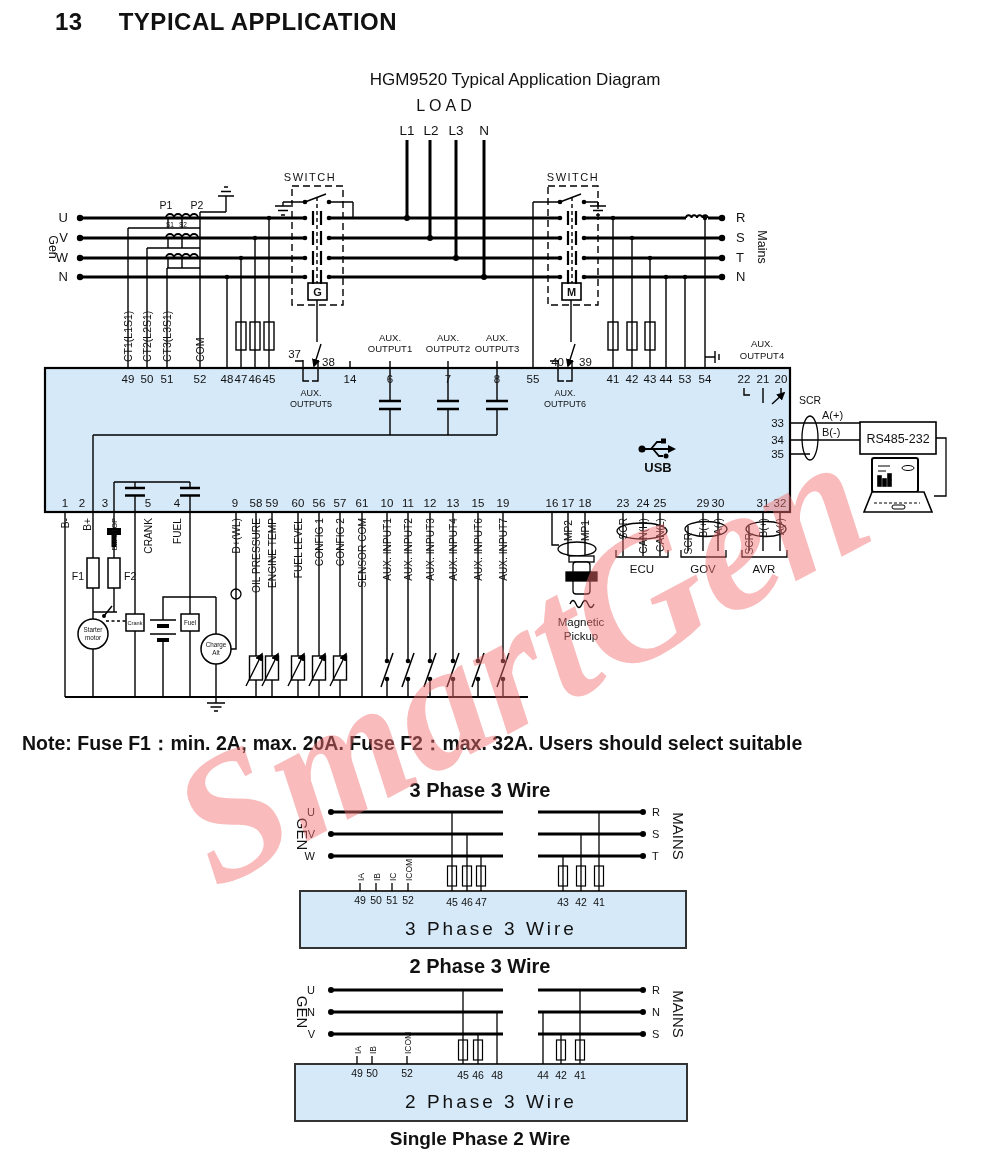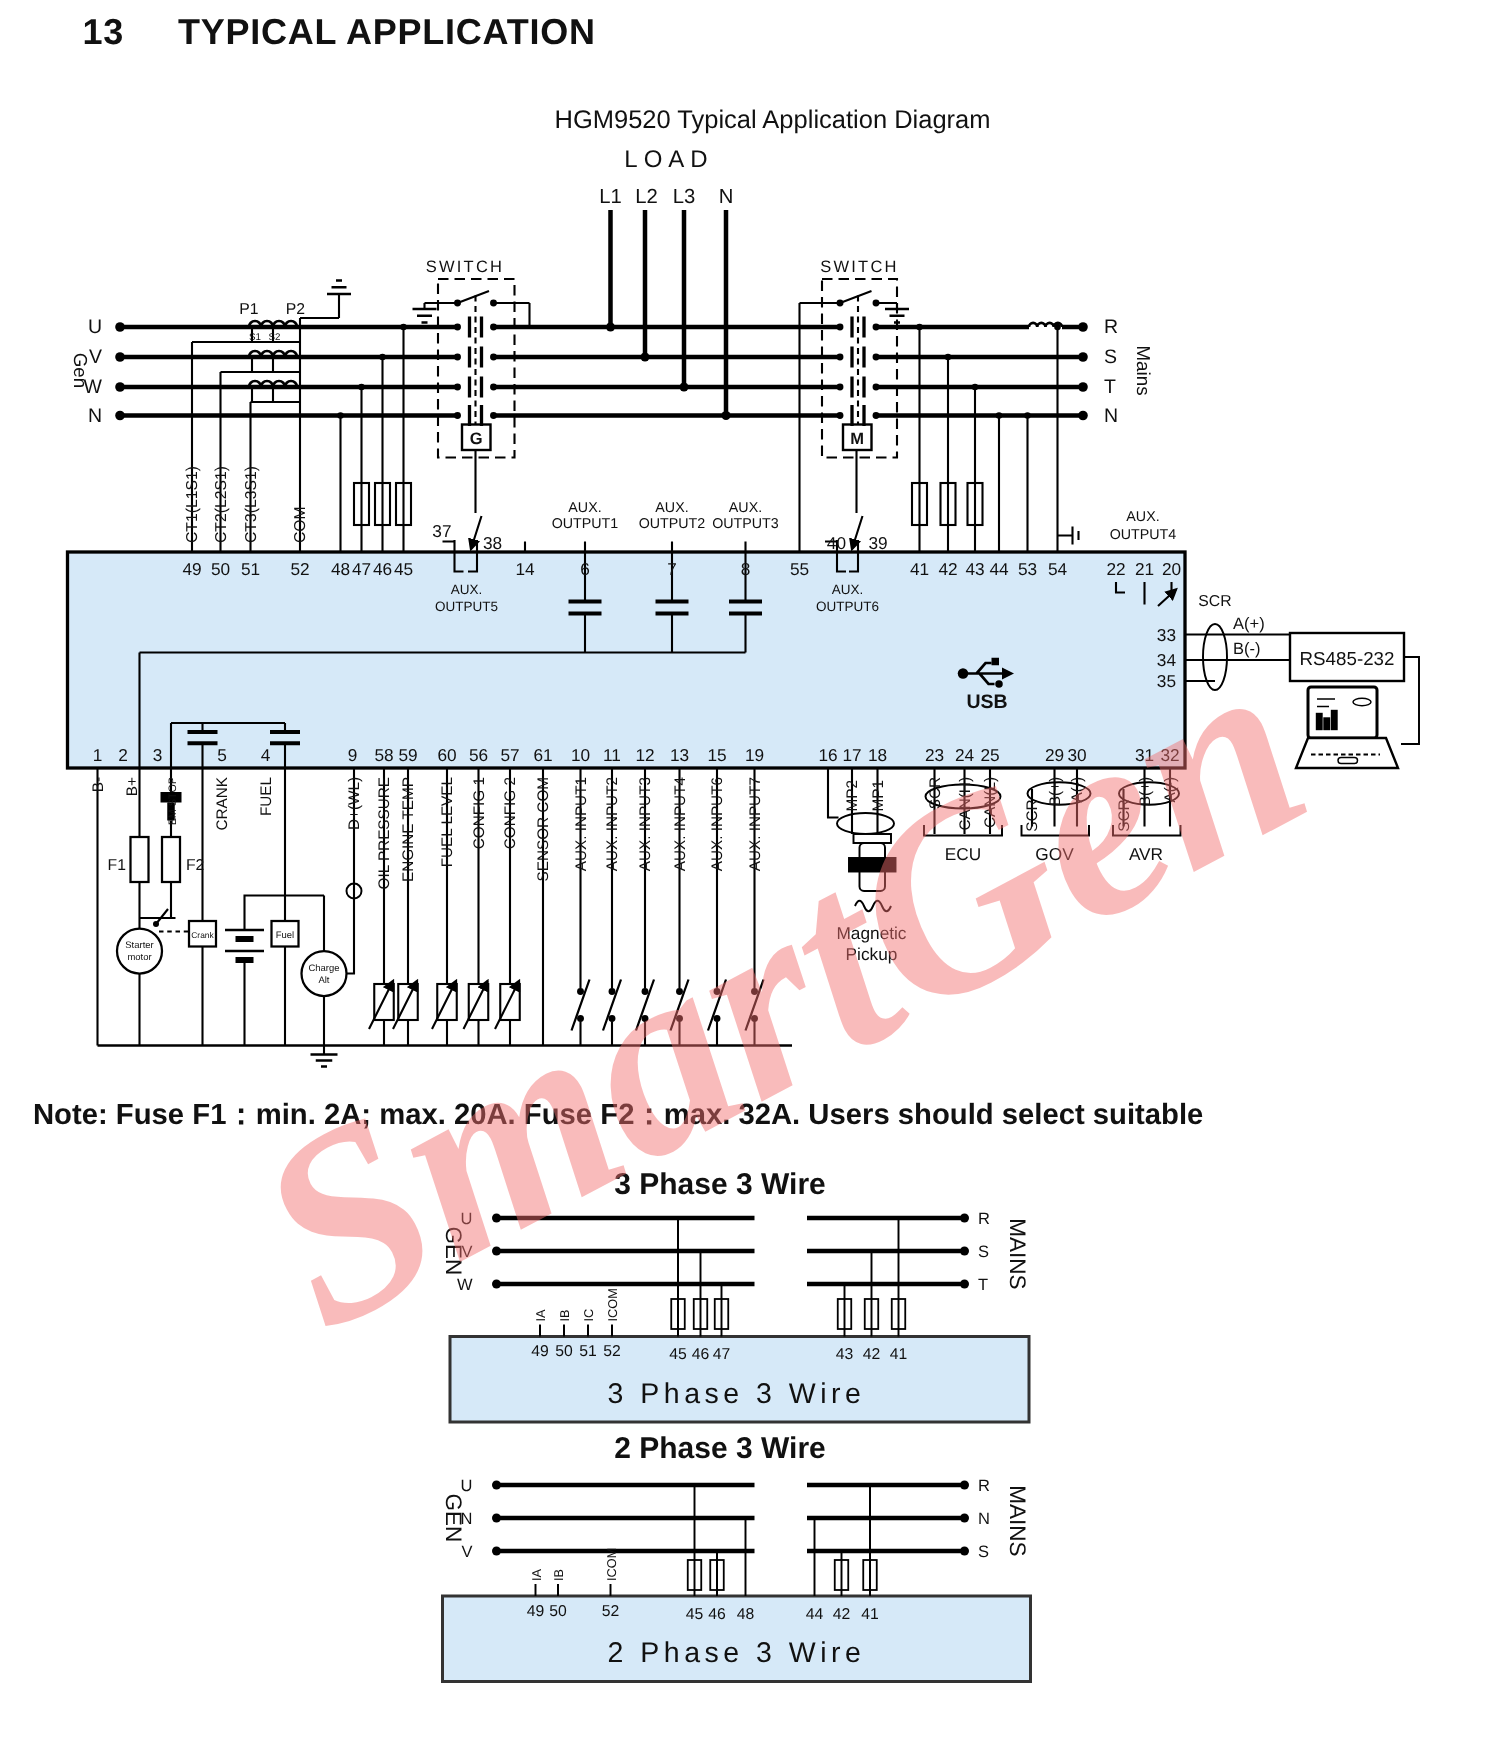--- a/index.html
+++ b/index.html
@@ -543,13 +543,14 @@
       <text x="463" y="1079">45</text>
         <text x="478" y="1079">46</text>
       <text x="497" y="1079">48</text>
       <text x="543" y="1079">44</text>
         <text x="561" y="1079">42</text>
       <text x="580" y="1079">41</text>
     </g>
     <text x="491" y="1108" text-anchor="middle" font-size="19" letter-spacing="3" fill="#222">2 Phase 3 Wire</text>
   </svg>
 
+  <div class="sub-heading" style="top:1128px;font-size:19px">Single Phase 2 Wire</div>
 </div>
 
 </body></html>

